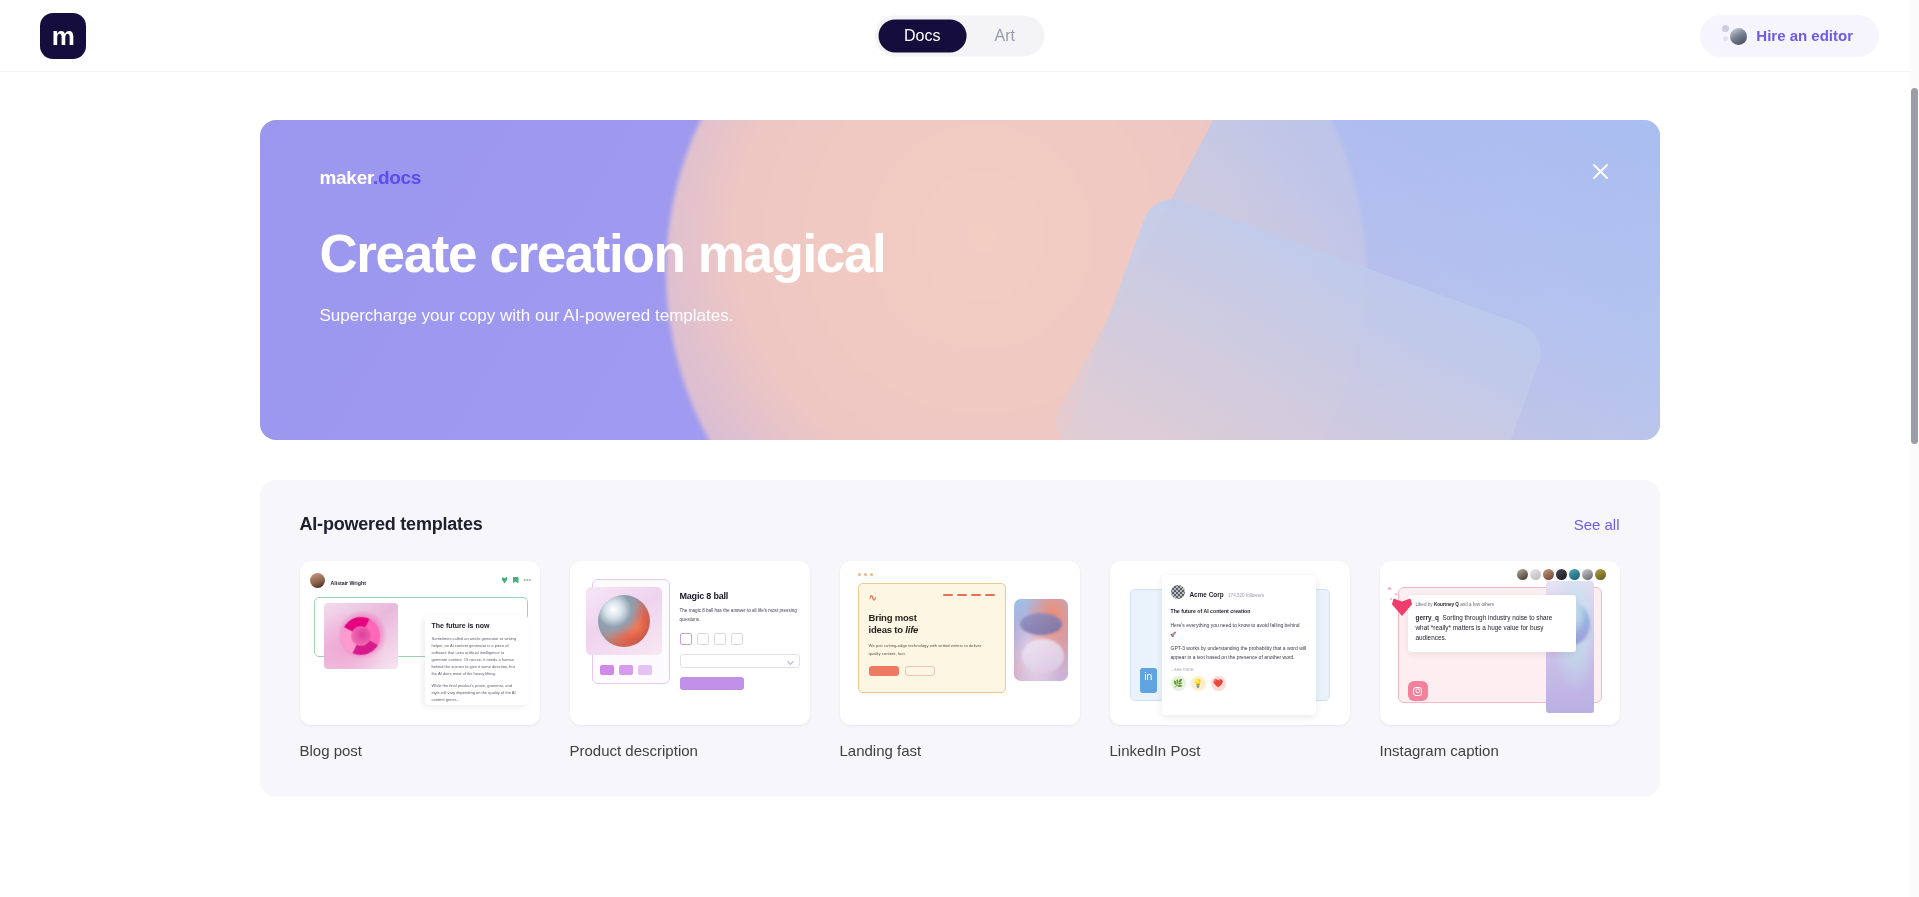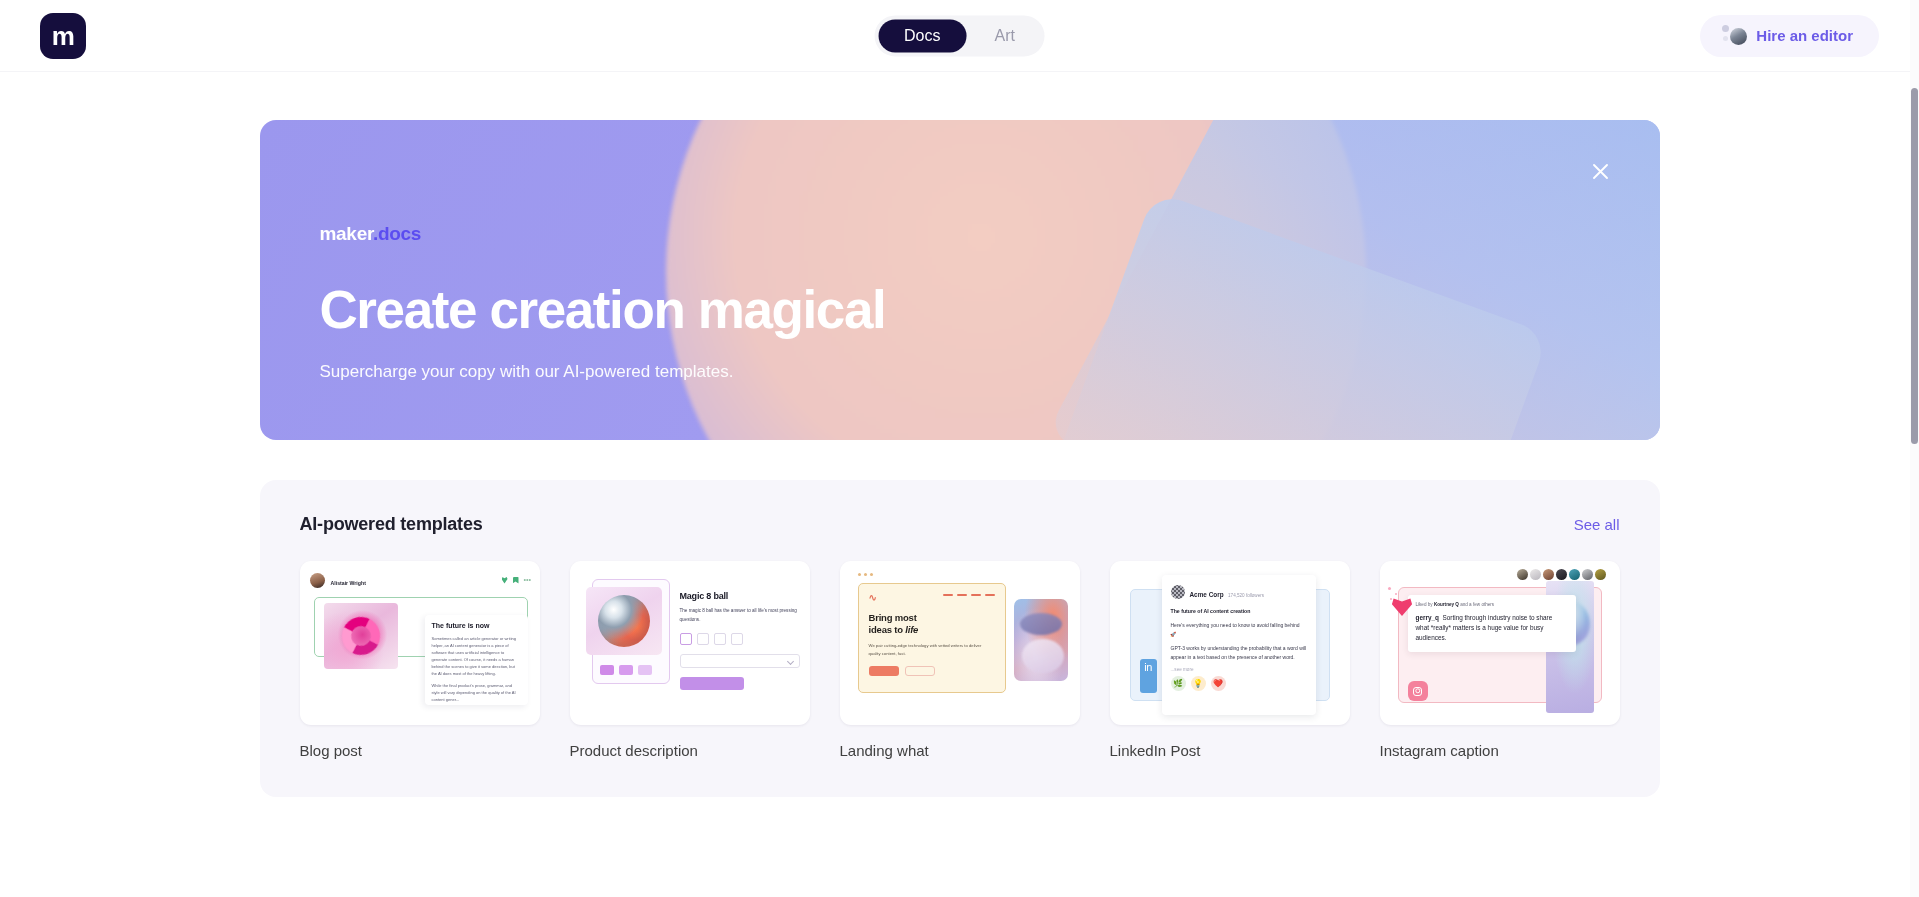--- a/index.html
+++ b/index.html
@@ -171,21 +171,21 @@
     width: 420px;
     height: 420px;
     transform: rotate(20deg);
     background: linear-gradient(180deg, rgba(188,206,240,.85) 0%, rgba(236,205,203,.7) 100%);
     border-radius: 30px;
   }
 
   .hero-content {
     position: relative;
     z-index: 3;
-    padding: 104px 0 0 60px;
+    padding: 48px 0 0 60px;
   }
 
   .hero-brand {
     font-size: 19px;
     font-weight: 700;
     letter-spacing: -0.3px;
     line-height: 1;
     margin-bottom: 38px;
   }
   .hero-brand .b-white { color: #ffffff; }
@@ -400,21 +400,21 @@
     filter: blur(.8px); opacity: .9;
   }
 
   
   .li-box {
     position: absolute; left: 20px; top: 28px; right: 20px; bottom: 24px;
     background: #eaf2fb; border: 1px solid #cfe0f2; border-radius: 5px;
   }
   .li-logo {
     position: absolute; left: 30px; bottom: 32px;
-    width: 17px; height: 34px; border-radius: 3px;
+    width: 17px; height: 25px; border-radius: 3px;
     background: #5fa3e0; color: #ffffff;
     font-size: 11px; font-weight: 400; line-height: 17px; text-align: center;
     letter-spacing: -.5px;
   }
   .li-card {
     position: absolute; left: 52px; right: 34px; top: 14px; bottom: 10px;
     background: #ffffff; border-radius: 4px; padding: 8px 9px;
     box-shadow: 0 2px 7px rgba(25,35,60,.1);
   }
   .li-head { display: flex; align-items: center; gap: 5px; margin-bottom: 7px; }
@@ -649,21 +649,21 @@
                 <span>ideas to </span><em>life</em>
               </div>
               <div class="lp-p">We pair cutting-edge technology with vetted writers to deliver quality content, fast.</div>
               <div class="lp-btns">
                 <span class="lp-b1"></span>
                 <span class="lp-b2"></span>
               </div>
             </div>
             <div class="lp-img"></div>
           </div>
-          <div class="tlabel">Landing what</div>
+          <div class="tlabel">Landing fast</div>
         </div>
 
         <div class="tcard">
           <div class="thumb">
             <div class="li-box"></div>
             <div class="li-logo">in</div>
             <div class="li-card">
               <div class="li-head">
                 <span class="li-av"></span>
                 <span>

